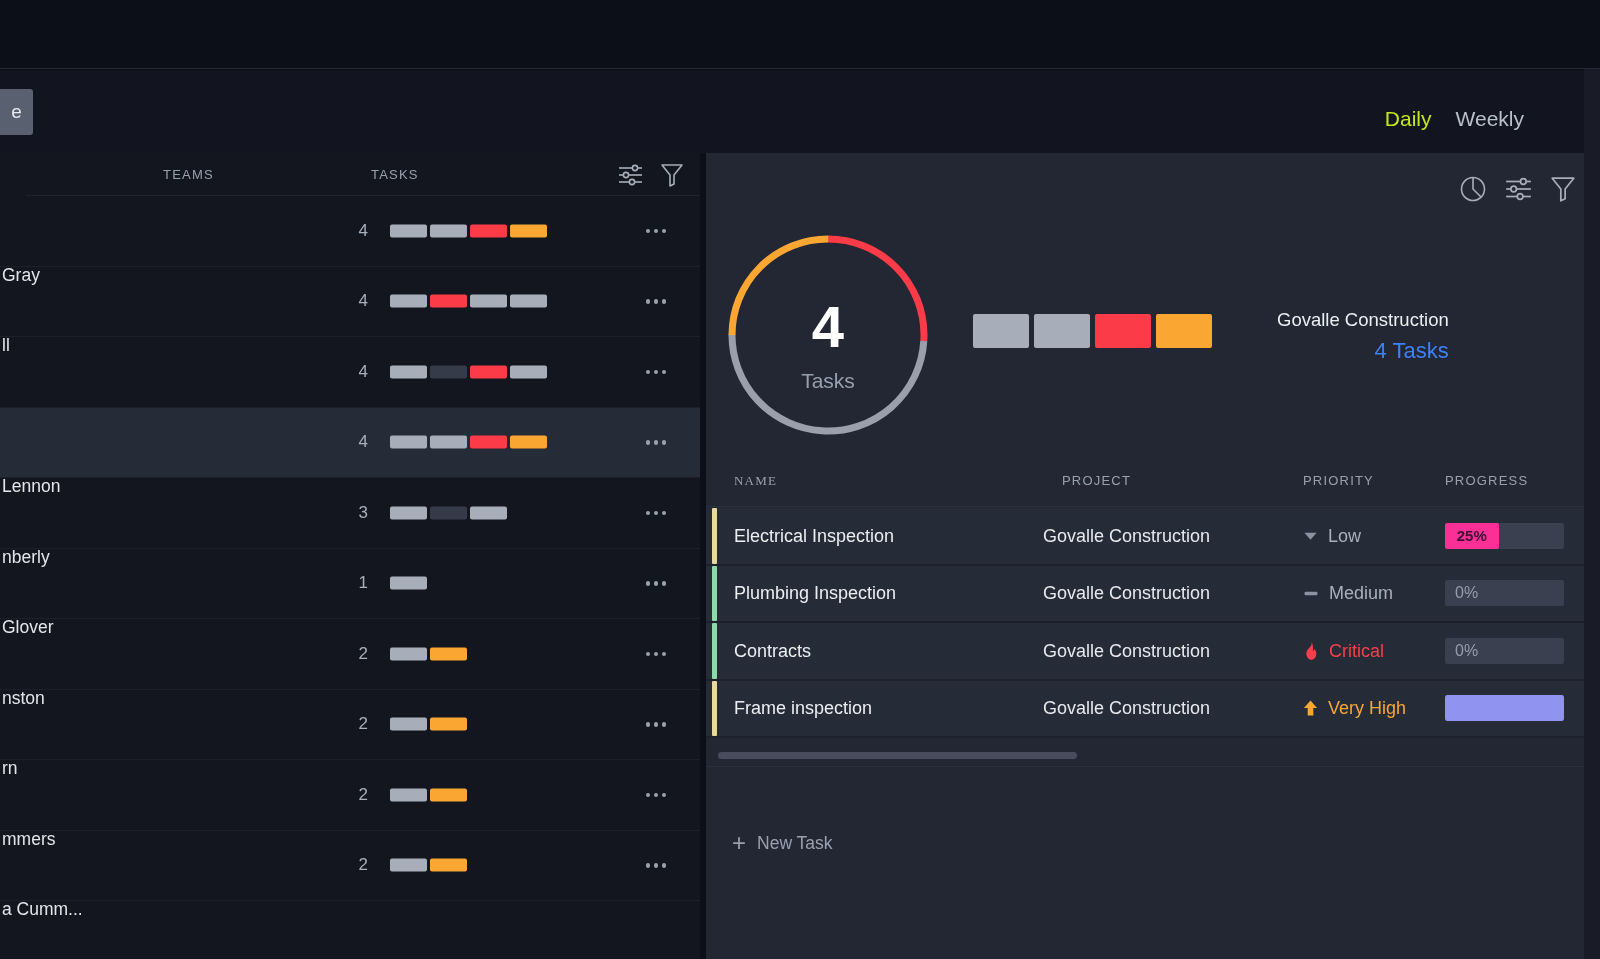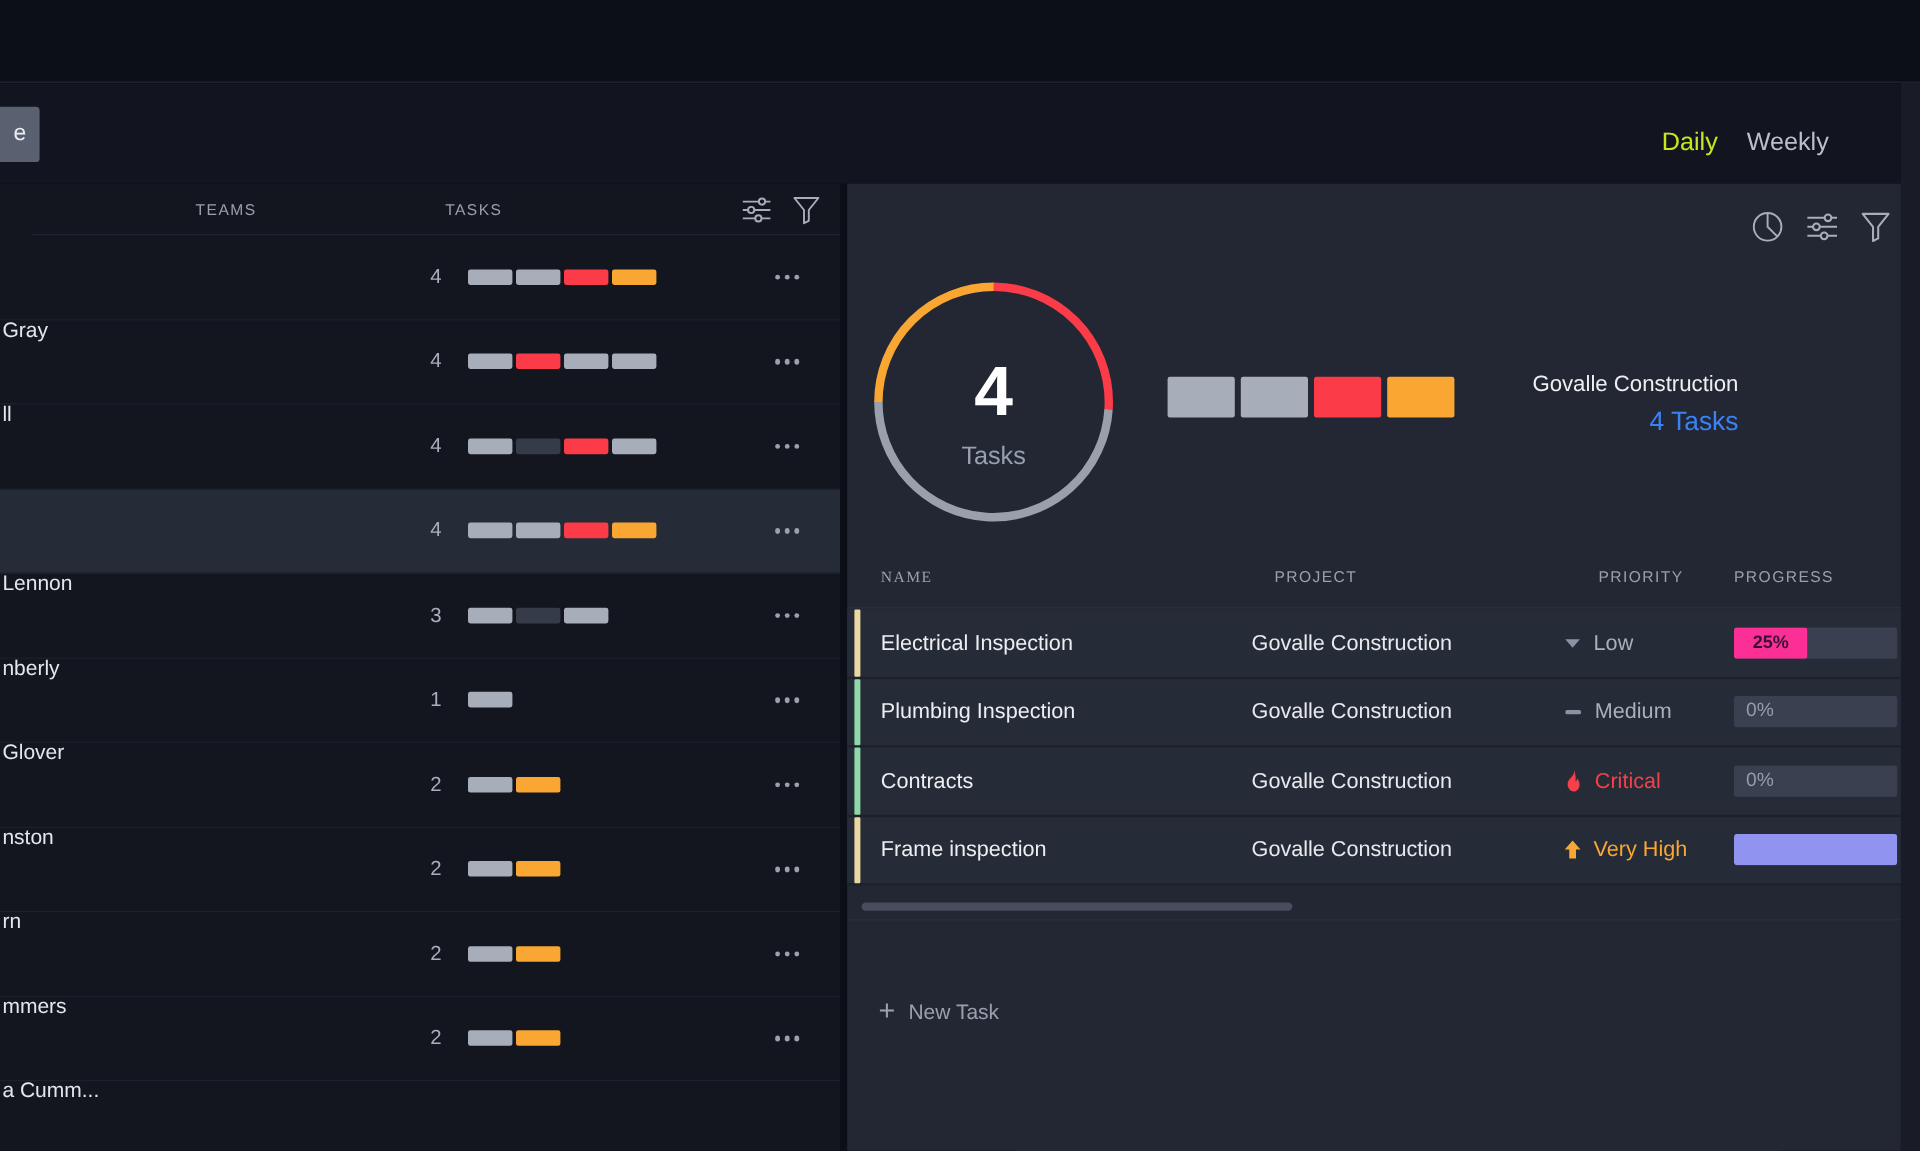--- a/index.html
+++ b/index.html
@@ -49,29 +49,29 @@
   .donut-label { position:absolute; top:134px; width:200px; text-align:center; color:#97a0ad; font-size:21px; }
 
   .sumbar { position:absolute; left:267px; top:161px; display:flex; gap:5px; }
   .sumseg { width:56px; height:34px; border-radius:2px; }
   .sum-text { position:absolute; left:571px; top:156px; }
   .sum-project { color:#eceef2; font-size:18.5px; margin-bottom:7px; }
   .sum-count { color:#3b82f6; font-size:22px;text-align:right; }
 
   .t-header { position:absolute; top:312px; left:0; width:100%; height:42px; border-bottom:1px solid #2c3140; }
   .t-h { position:absolute; top:8px; color:#98a0ad; font-size:13px; letter-spacing:1.2px; }
-  .t-h-name { left:28px;font-family:Liberation Serif, serif; } .t-h-project { left:356px; } .t-h-priority { left:626px; } .t-h-progress { left:739px; }
+  .t-h-name { left:28px;font-family:Liberation Serif, serif; } .t-h-project { left:356px; } .t-h-priority { left:597px; } .t-h-progress { left:739px; }
 
   .trows { position:absolute; top:355px; left:0; width:100%; }
   .trow { position:relative; height:57.5px; background:#262b38; border-bottom:2px solid #1d212c; cursor:pointer; }
   .stripe { position:absolute; left:6px; top:0; width:5px; height:100%; border-radius:1px; }
   .tname { position:absolute; left:28px; top:50%; transform:translateY(-50%); color:#eceef2; font-size:18px; }
   .tproject { position:absolute; left:337px; top:50%; transform:translateY(-50%); color:#e7e9ee; font-size:18px; }
   .tpriority { position:absolute; left:597px; top:50%; transform:translateY(-50%); display:flex; align-items:center; gap:10px; font-size:18px; }
-  .track { position:absolute; left:739px; top:50%; transform:translateY(-50%); width:136px; height:26px; background:#3a4050; border-radius:2px; overflow:hidden;text-decoration:underline; }
+  .track { position:absolute; left:739px; top:50%; transform:translateY(-50%); width:119px; height:26px; background:#3a4050; border-radius:2px; overflow:hidden;text-decoration:underline; }
   .fill { position:absolute; left:0; top:0; height:100%; border-radius:2px; display:flex; align-items:center; justify-content:center;
     font-size:15px; font-weight:bold; color:#3b1133; }
   .zero-label { position:absolute; left:10px; top:50%; transform:translateY(-50%); color:#959da9; font-size:16px; font-weight:normal; }
 
   .rp-scrollbar { position:absolute; left:12px; top:599px; width:359px; height:7px; border-radius:4px; background:#474d5c; cursor:pointer; }
   .rp-divider { position:absolute; top:613px; left:0; width:100%; height:1px; background:#2b2f3d; }
   .new-task { position:absolute; left:26px; top:678px; display:flex; align-items:center; gap:11px; color:#98a0ad; cursor:pointer; }
   .new-task .plus { font-size:24px; font-weight:normal; line-height:1; }
   .new-task .nt-label { font-size:17.5px; }
 </style>

